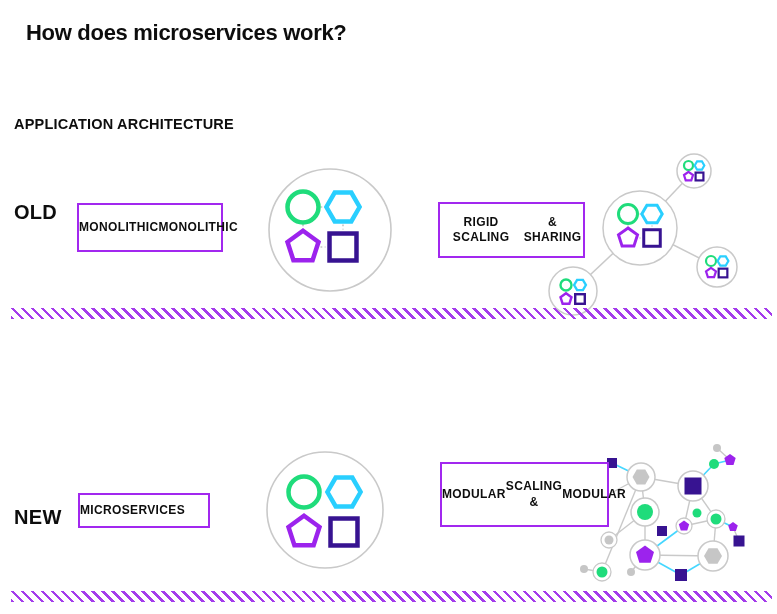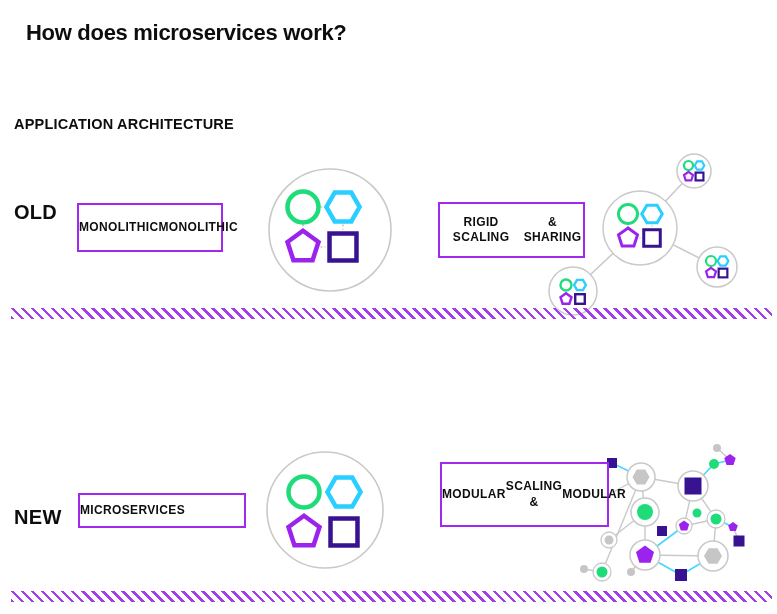--- a/index.html
+++ b/index.html
@@ -47,21 +47,21 @@
   <div class="label-box" style="left:77px;top:203px;width:146px;height:49px">
     <div>MONOLITHIC</div>
     <div>MONOLITHIC</div>
   </div>
 
   <div class="label-box" style="left:438px;top:202px;width:147px;height:56px">
     <div>RIGID SCALING</div>
     <div>&amp; SHARING</div>
   </div>
 
-  <div class="label-box" style="left:78px;top:493px;width:168px;height:35px">
+  <div class="label-box" style="left:78px;top:493px;width:132px;height:35px">
     <div>MICROSERVICES</div>
   </div>
 
   <div class="label-box" style="left:440px;top:462px;width:169px;height:65px">
     <div>MODULAR</div>
     <div>SCALING &amp;</div>
     <div>MODULAR</div>
   </div>
 
   <svg id="illus" width="777" height="614">

